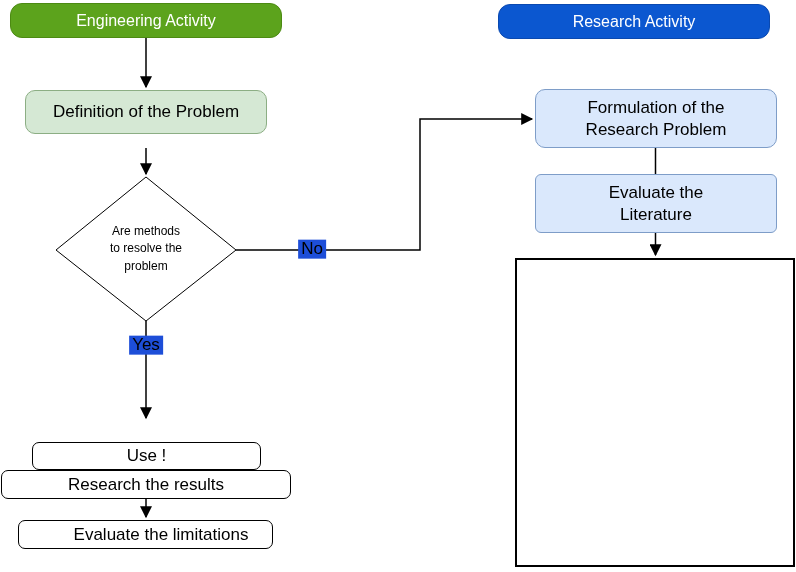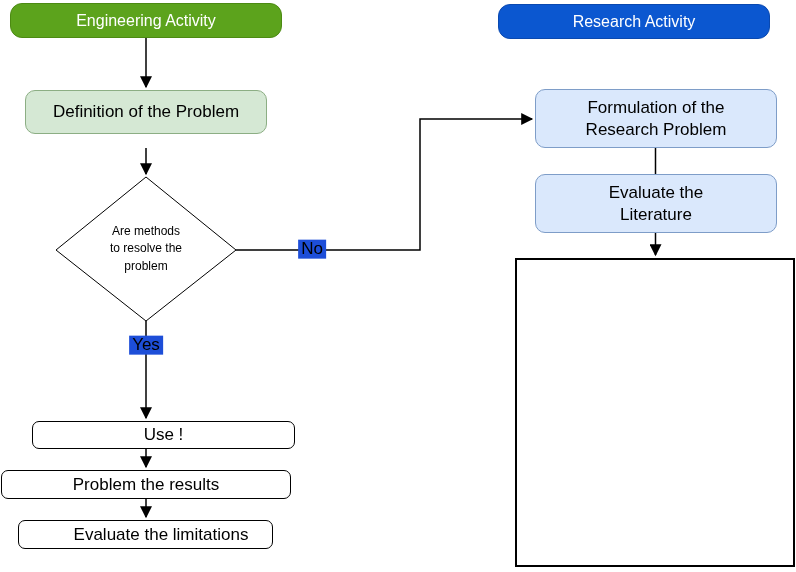--- a/index.html
+++ b/index.html
@@ -68,29 +68,29 @@
   <div class="node soft green" style="left:25px;top:90px;width:242px;height:44px;">Definition of the Problem</div>
 
   <div class="diamond-text">Are methods
 to resolve the
 problem</div>
 
   <div class="edge-label" style="left:146px;top:345px;">Yes</div>
 
   <div class="edge-label" style="left:312px;top:249px;">No</div>
 
-  <div class="node plain" style="left:32px;top:421px;width:263px;height:28px;">Use !</div>
+  <div class="node plain" style="left:32px;top:442px;width:229px;height:28px;">Use !</div>
 
-  <div class="node plain" style="left:1px;top:470px;width:290px;height:29px;">Problem the results</div>
+  <div class="node plain" style="left:1px;top:470px;width:290px;height:29px;">Research the results</div>
 
   <div class="node plain" style="left:18px;top:520px;width:255px;height:29px;padding-left:31px;">Evaluate the limitations</div>
 
   <div class="node header blue" style="left:498px;top:4px;">Research Activity</div>
 
   <div class="node soft blue" style="left:535px;top:89px;width:242px;height:59px;text-align:center;">Formulation of the
 Research Problem</div>
 
-  <div class="node soft blue" style="left:535px;top:174px;width:242px;height:59px;">Evaluate the
+  <div class="node soft blue" style="left:535px;top:174px;width:242px;height:59px;border-radius:6px;">Evaluate the
 Literature</div>
 
   <div class="bigbox"></div>
 
 </div>
 
 </body></html>

